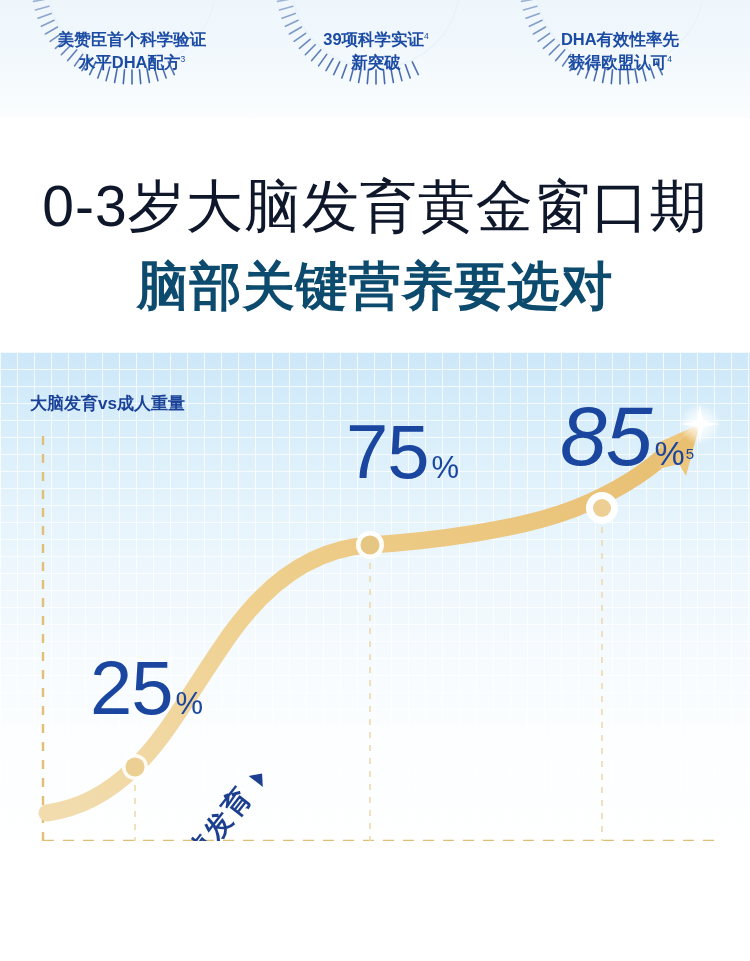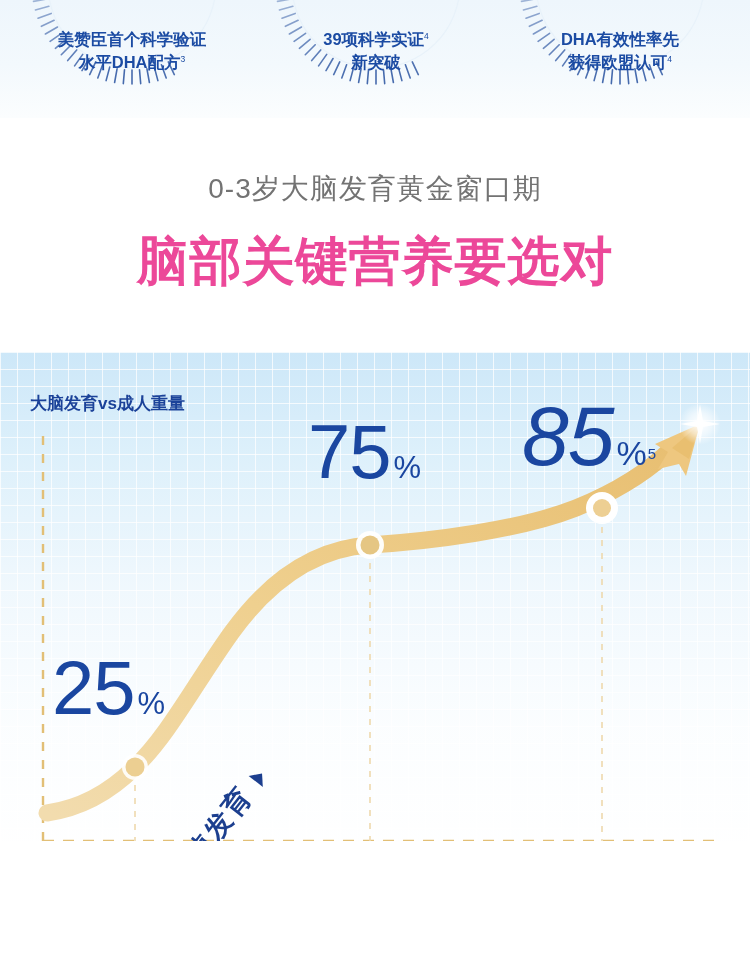--- a/index.html
+++ b/index.html
@@ -54,32 +54,32 @@
   }
 
   
   .headline-wrap {
     position: absolute;
     left: 0; top: 172px;
     width: 750px;
     text-align: center;
   }
   .headline-1 {
-    font-size: 28px;
+    font-size: 57px;
     font-weight: 400;
-    color: #737373;
+    color: #0f172a;
     letter-spacing: 1px;
     line-height: 1.22;
     white-space: nowrap;
   }
   .headline-2 {
-    margin-top: 24px;
+    margin-top: 13px;
     font-size: 52px;
     font-weight: 800;
-    color: #ec4899;
+    color: #0c4a6e;
     letter-spacing: 1px;
     line-height: 1.2;
     white-space: nowrap;
   }
 
   
   .chart-area {
     position: absolute;
     left: 0; top: 352px;
     width: 750px; height: 609px;
@@ -122,20 +122,21 @@
     margin-top: 22px;
   }
 
   
   .val-label {
     position: absolute;
     font-weight: 400;
     color: #1a46a0;
     line-height: 1;
     white-space: nowrap;
+    margin-left: 38px;
   }
   .val-label .num { font-size: 76px; letter-spacing: -1px; }
   .val-label .pct { font-size: 31px; margin-left: 3px; }
   .val-label sup { font-size: 15px; vertical-align: super; margin-left: 1px; }
 
   .val-25 { left: 52px; top: 298px; }
   .val-75 { left: 308px; top: 62px; }
   .val-85 { left: 522px; top: 42px; }
   .val-85 .num { font-size: 84px; font-style: italic; }
   .val-85 .pct { font-size: 34px; }

